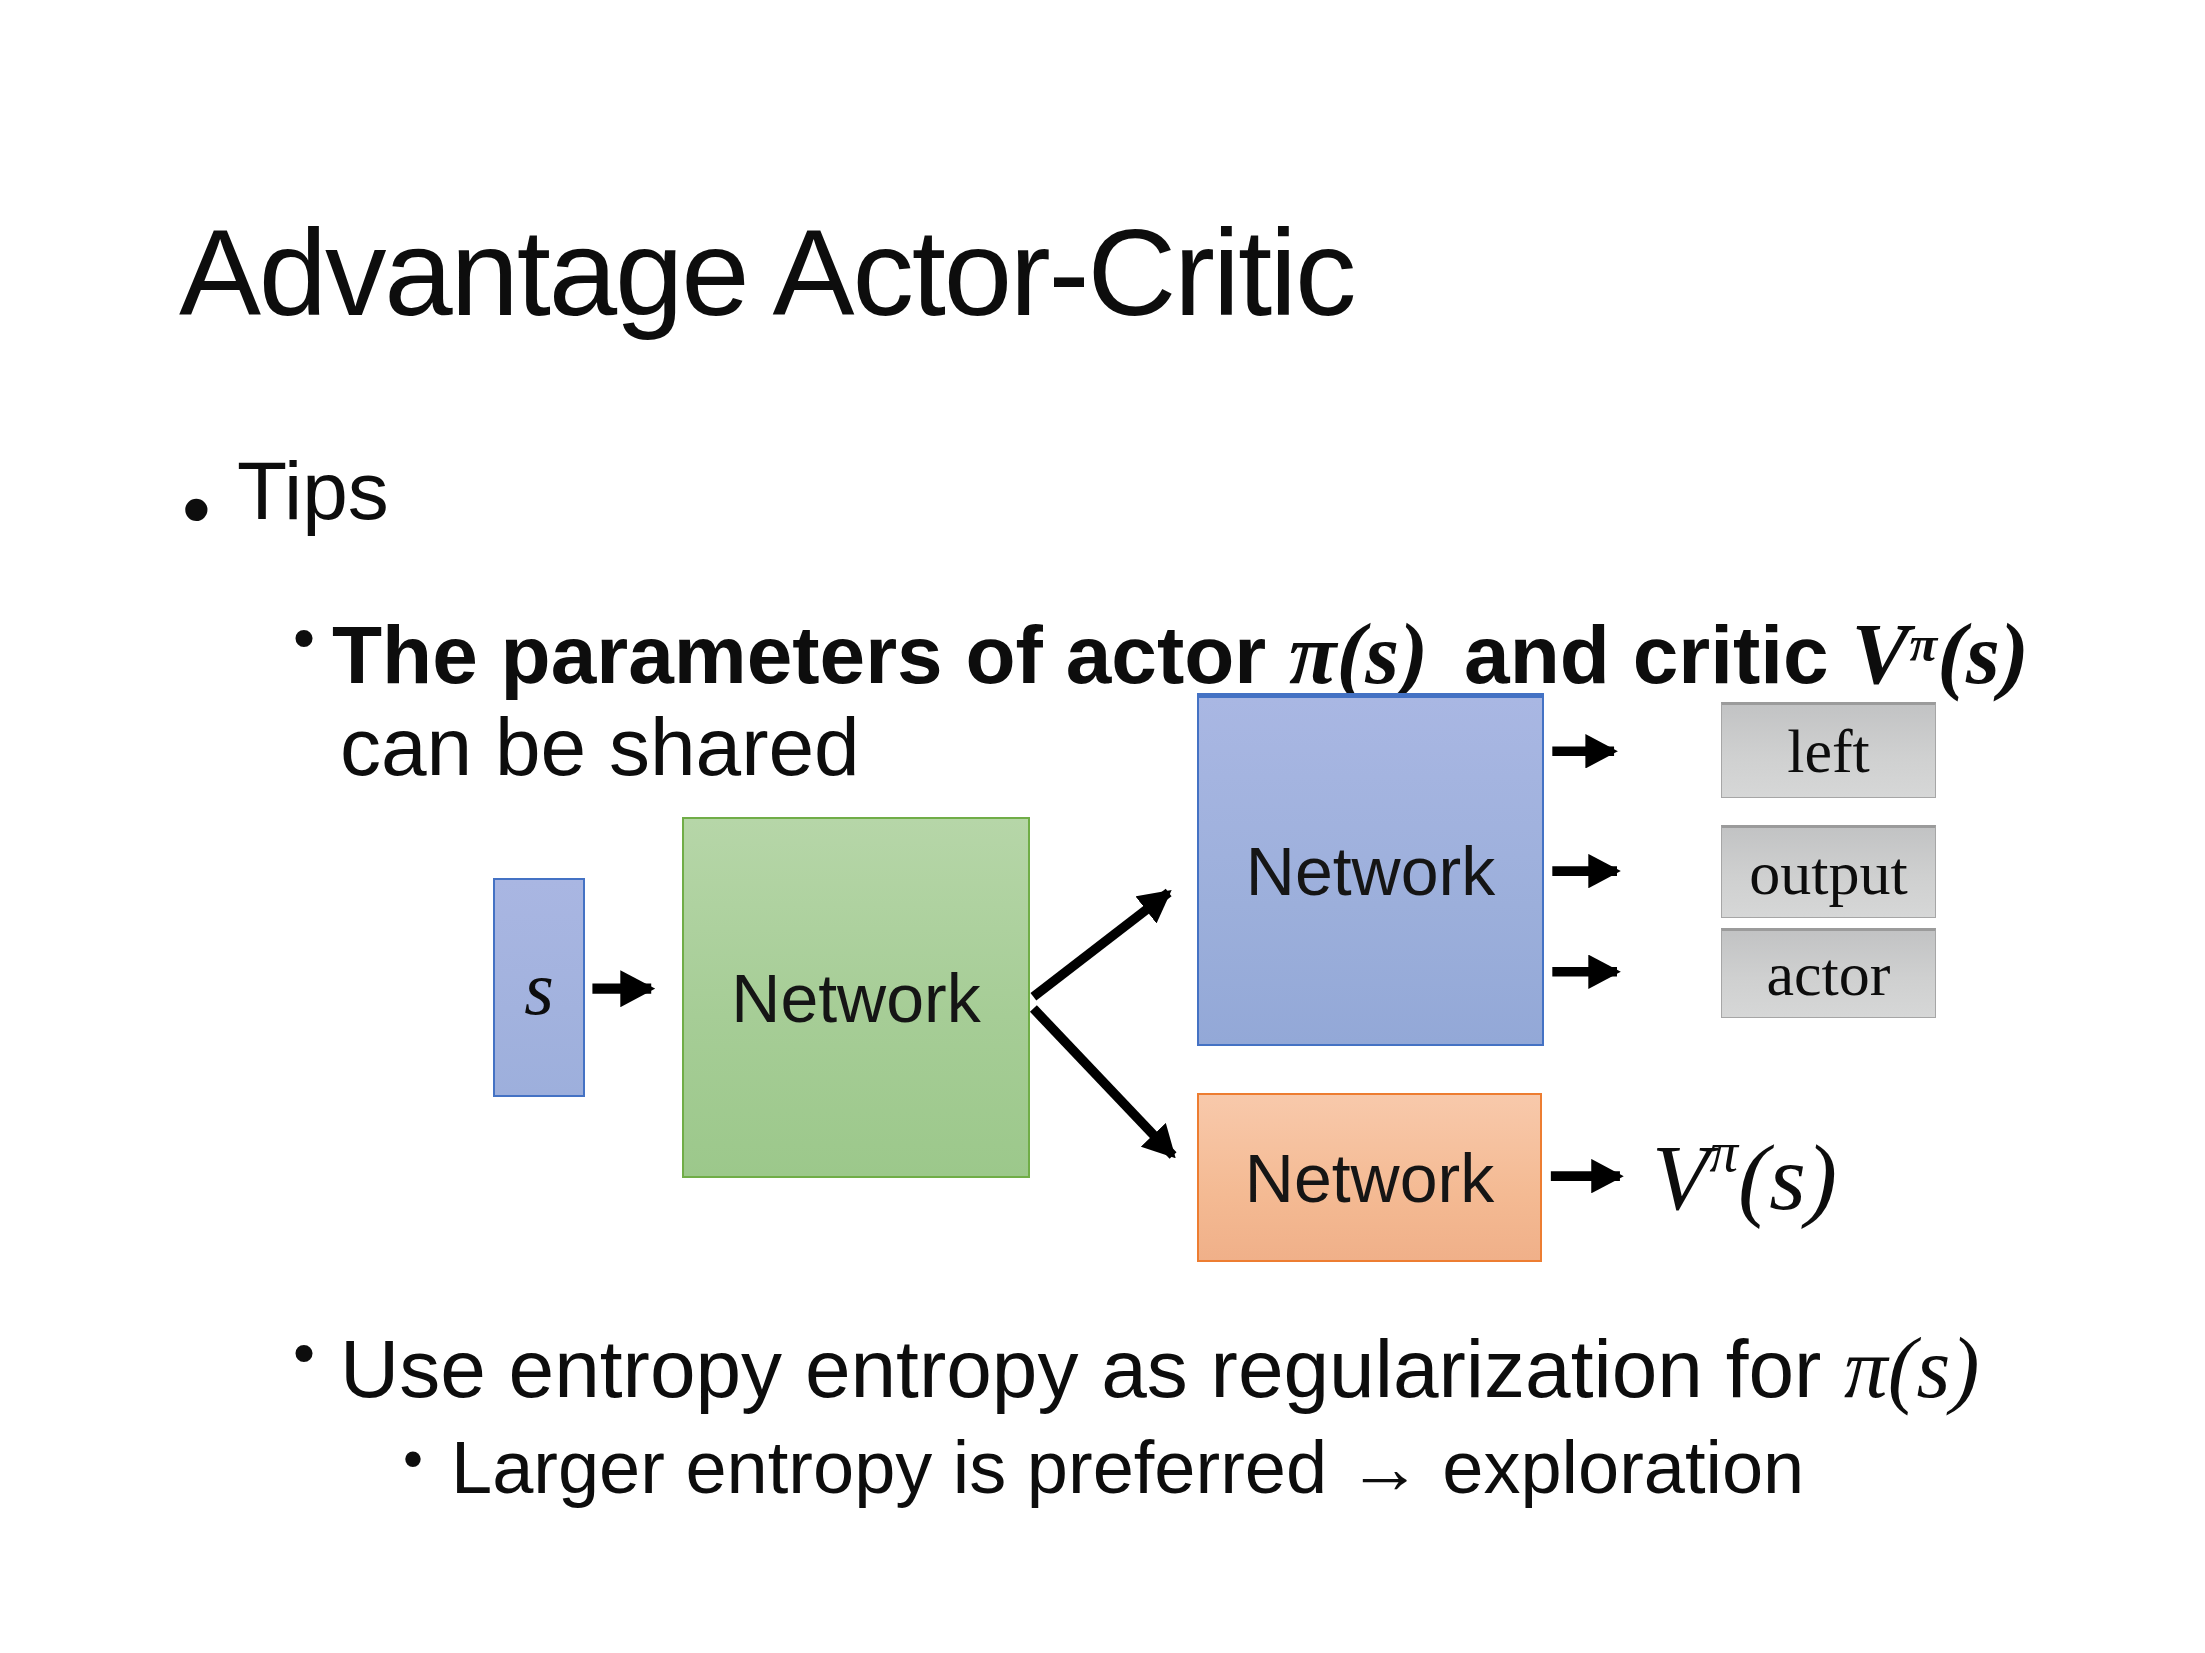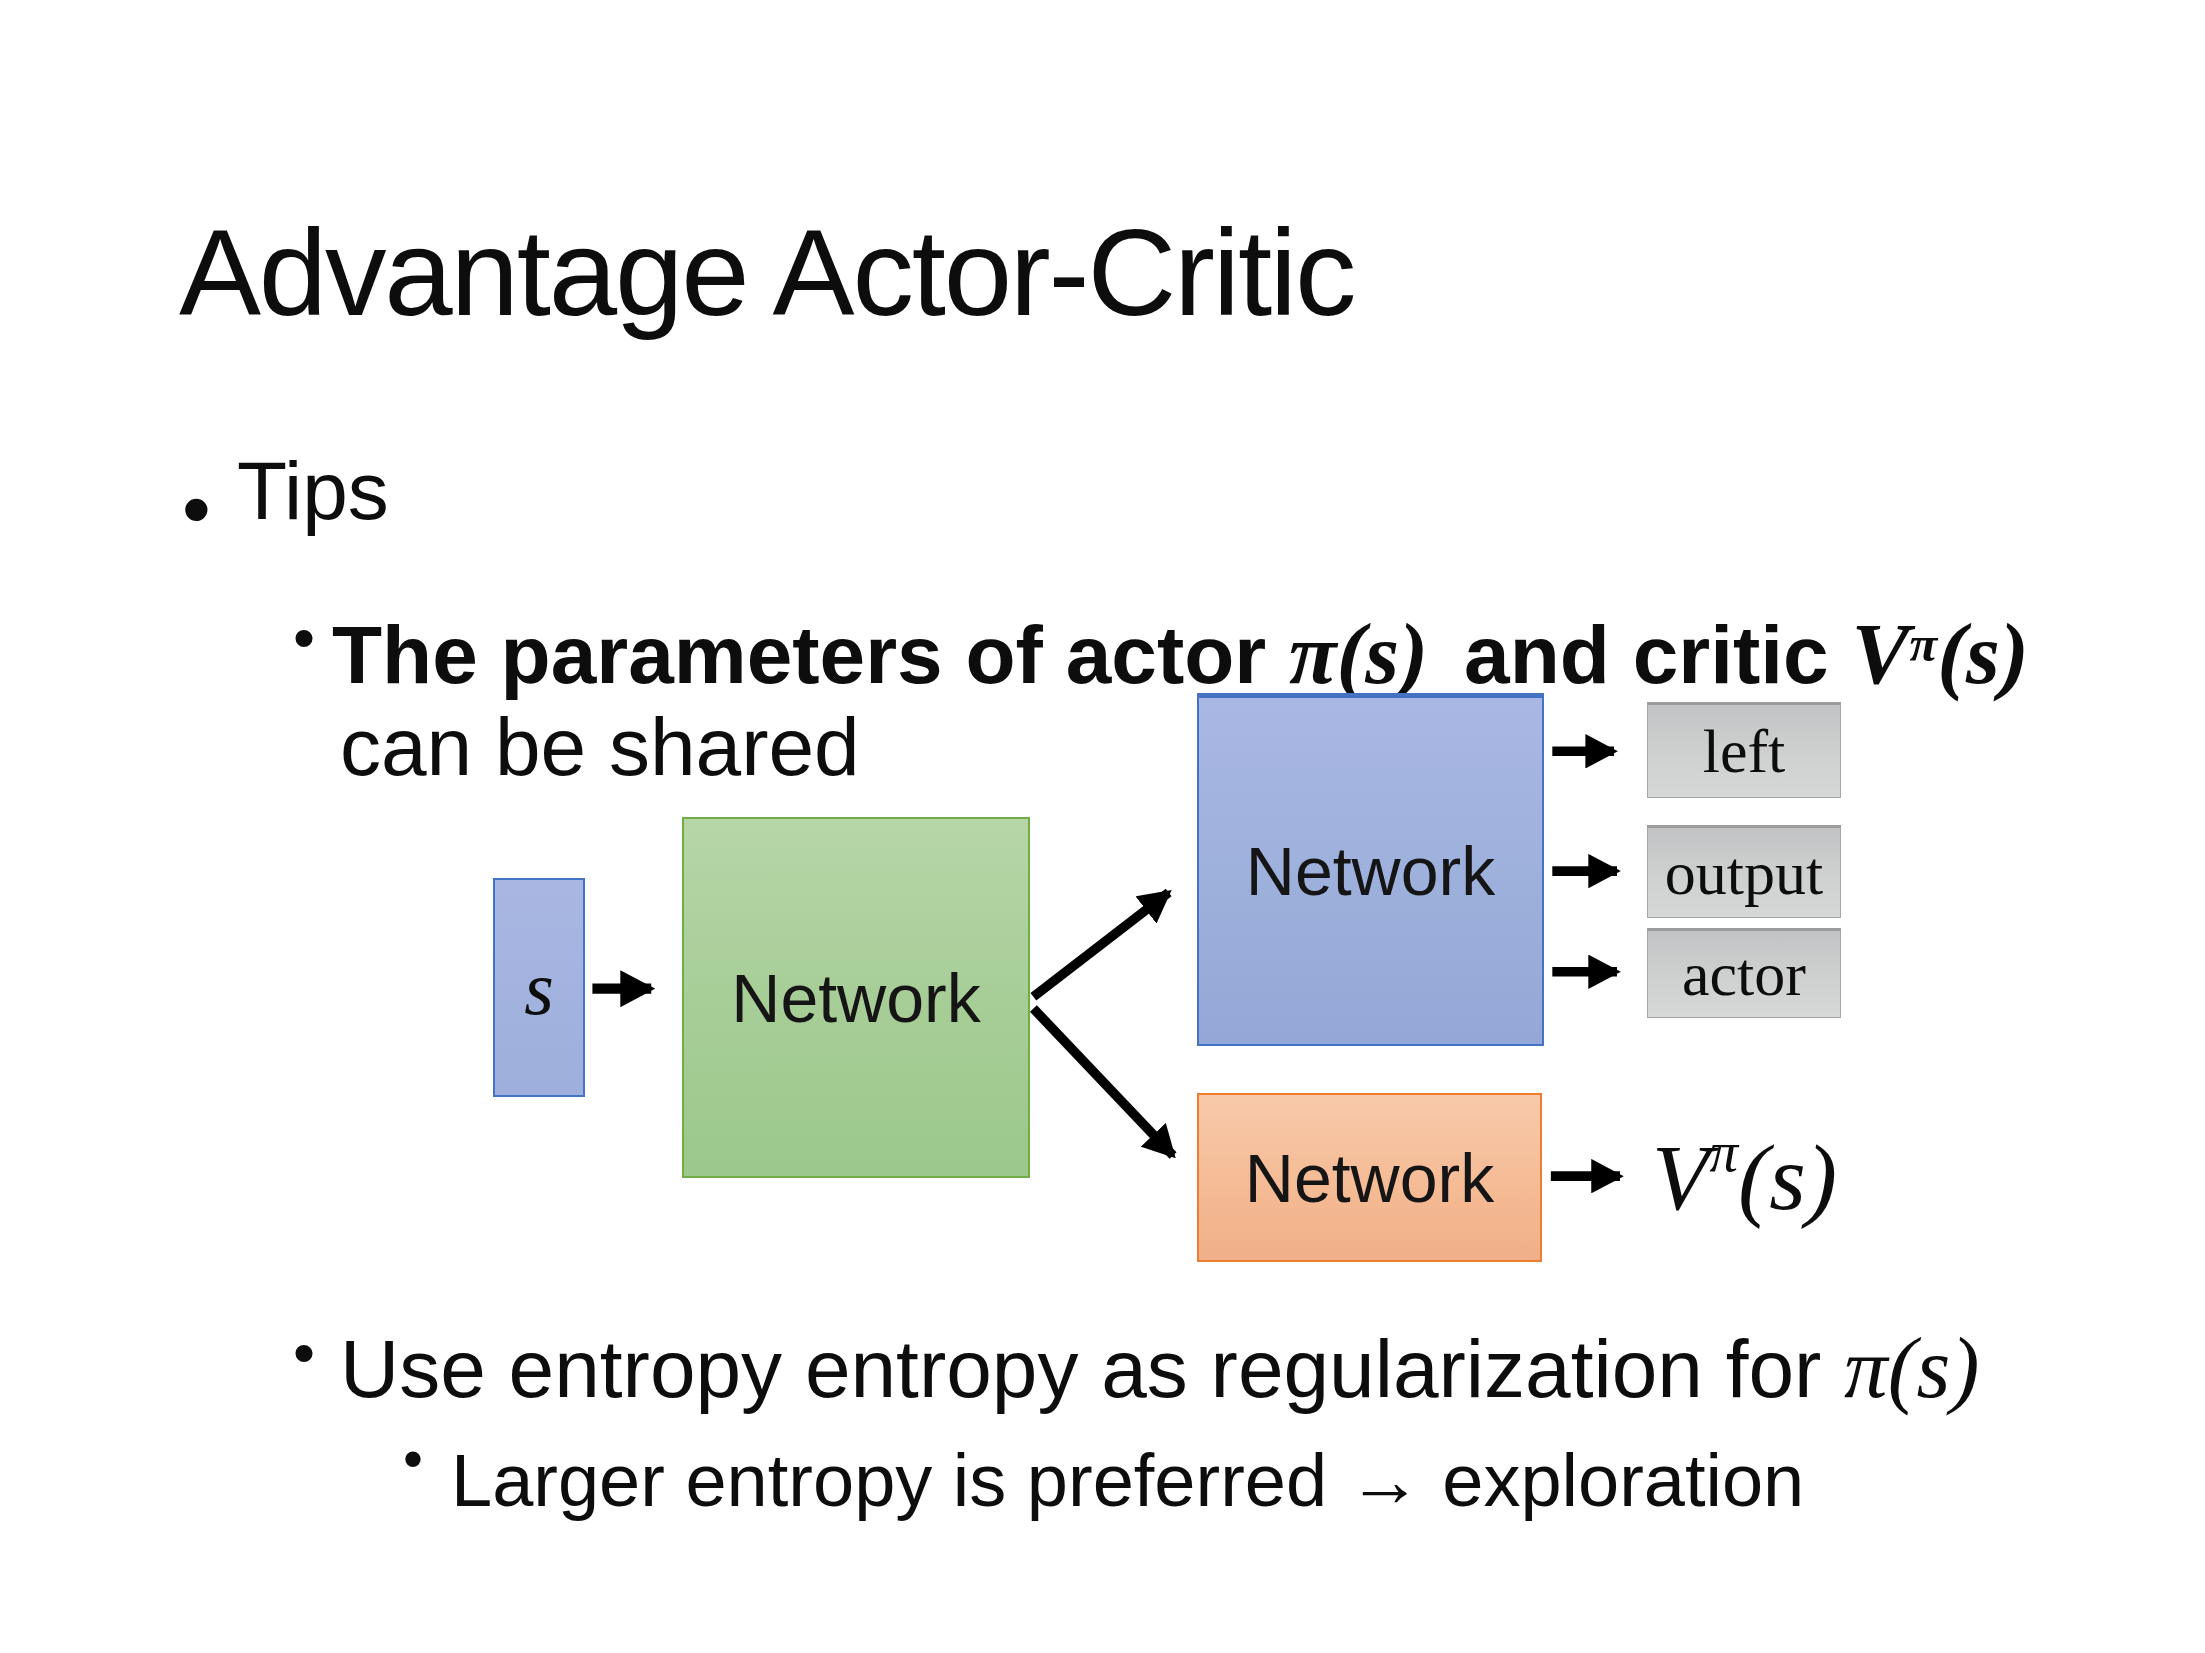--- a/index.html
+++ b/index.html
@@ -56,21 +56,21 @@
     border:2.2px solid #4472c4;border-top-width:5.1px;
   }
   .critic-net{
     left:1197px;top:1093px;width:345px;height:169px;
     background:linear-gradient(180deg,#f8c9ab 0%,#f4ba93 60%,#f0b089 100%);
     border:2.2px solid #ed7d31;
   }
   .net-label{font-size:68px;color:#151515;line-height:1;}
 
   .action-box{
-    left:1647px;width:194px;
+    left:1721px;width:215px;
     background:linear-gradient(180deg,#c2c3c4 0%,#cfd0d0 55%,#d6d7d7 100%);
     border:1.5px solid #a6a6a6;border-top:3.7px solid #9b9b9b;
   }
   .action-left{top:702px;height:96px;}
   .action-right{top:825px;height:93px;}
   .action-fire{top:928px;height:90px;}
   .action-label{
     font-family:"Liberation Serif","DejaVu Serif",serif;
     font-size:62px;color:#0d0d0d;line-height:1;
   }
@@ -147,14 +147,14 @@
   <line x1="2112" y1="1322" x2="2200" y2="1322" stroke="#000" stroke-width="13" marker-end="url(#ah)"></line>
   <line x1="2110" y1="1600" x2="2204" y2="1600" stroke="#000" stroke-width="13" marker-end="url(#ah)"></line>
 </svg>
 
 <span class="bullet-dot b2" style="left:293px;top:1316px;font-size:63px;">•</span>
 <div class="abs body-line nowrap" style="left:340px;top:1318px;">
   <span>Use entropy entropy as regularization for </span><span class="math">π(s)</span>
 </div>
 
 <span class="bullet-dot b3" style="left:403px;top:1425px;font-size:57px;">•</span>
-<div class="abs body-line-sm nowrap" style="left:451px;top:1425px;margin-top:13px;">Larger entropy is preferred → exploration</div>
+<div class="abs body-line-sm nowrap" style="left:451px;top:1425px;">Larger entropy is preferred → exploration</div>
 
 
 </body></html>

